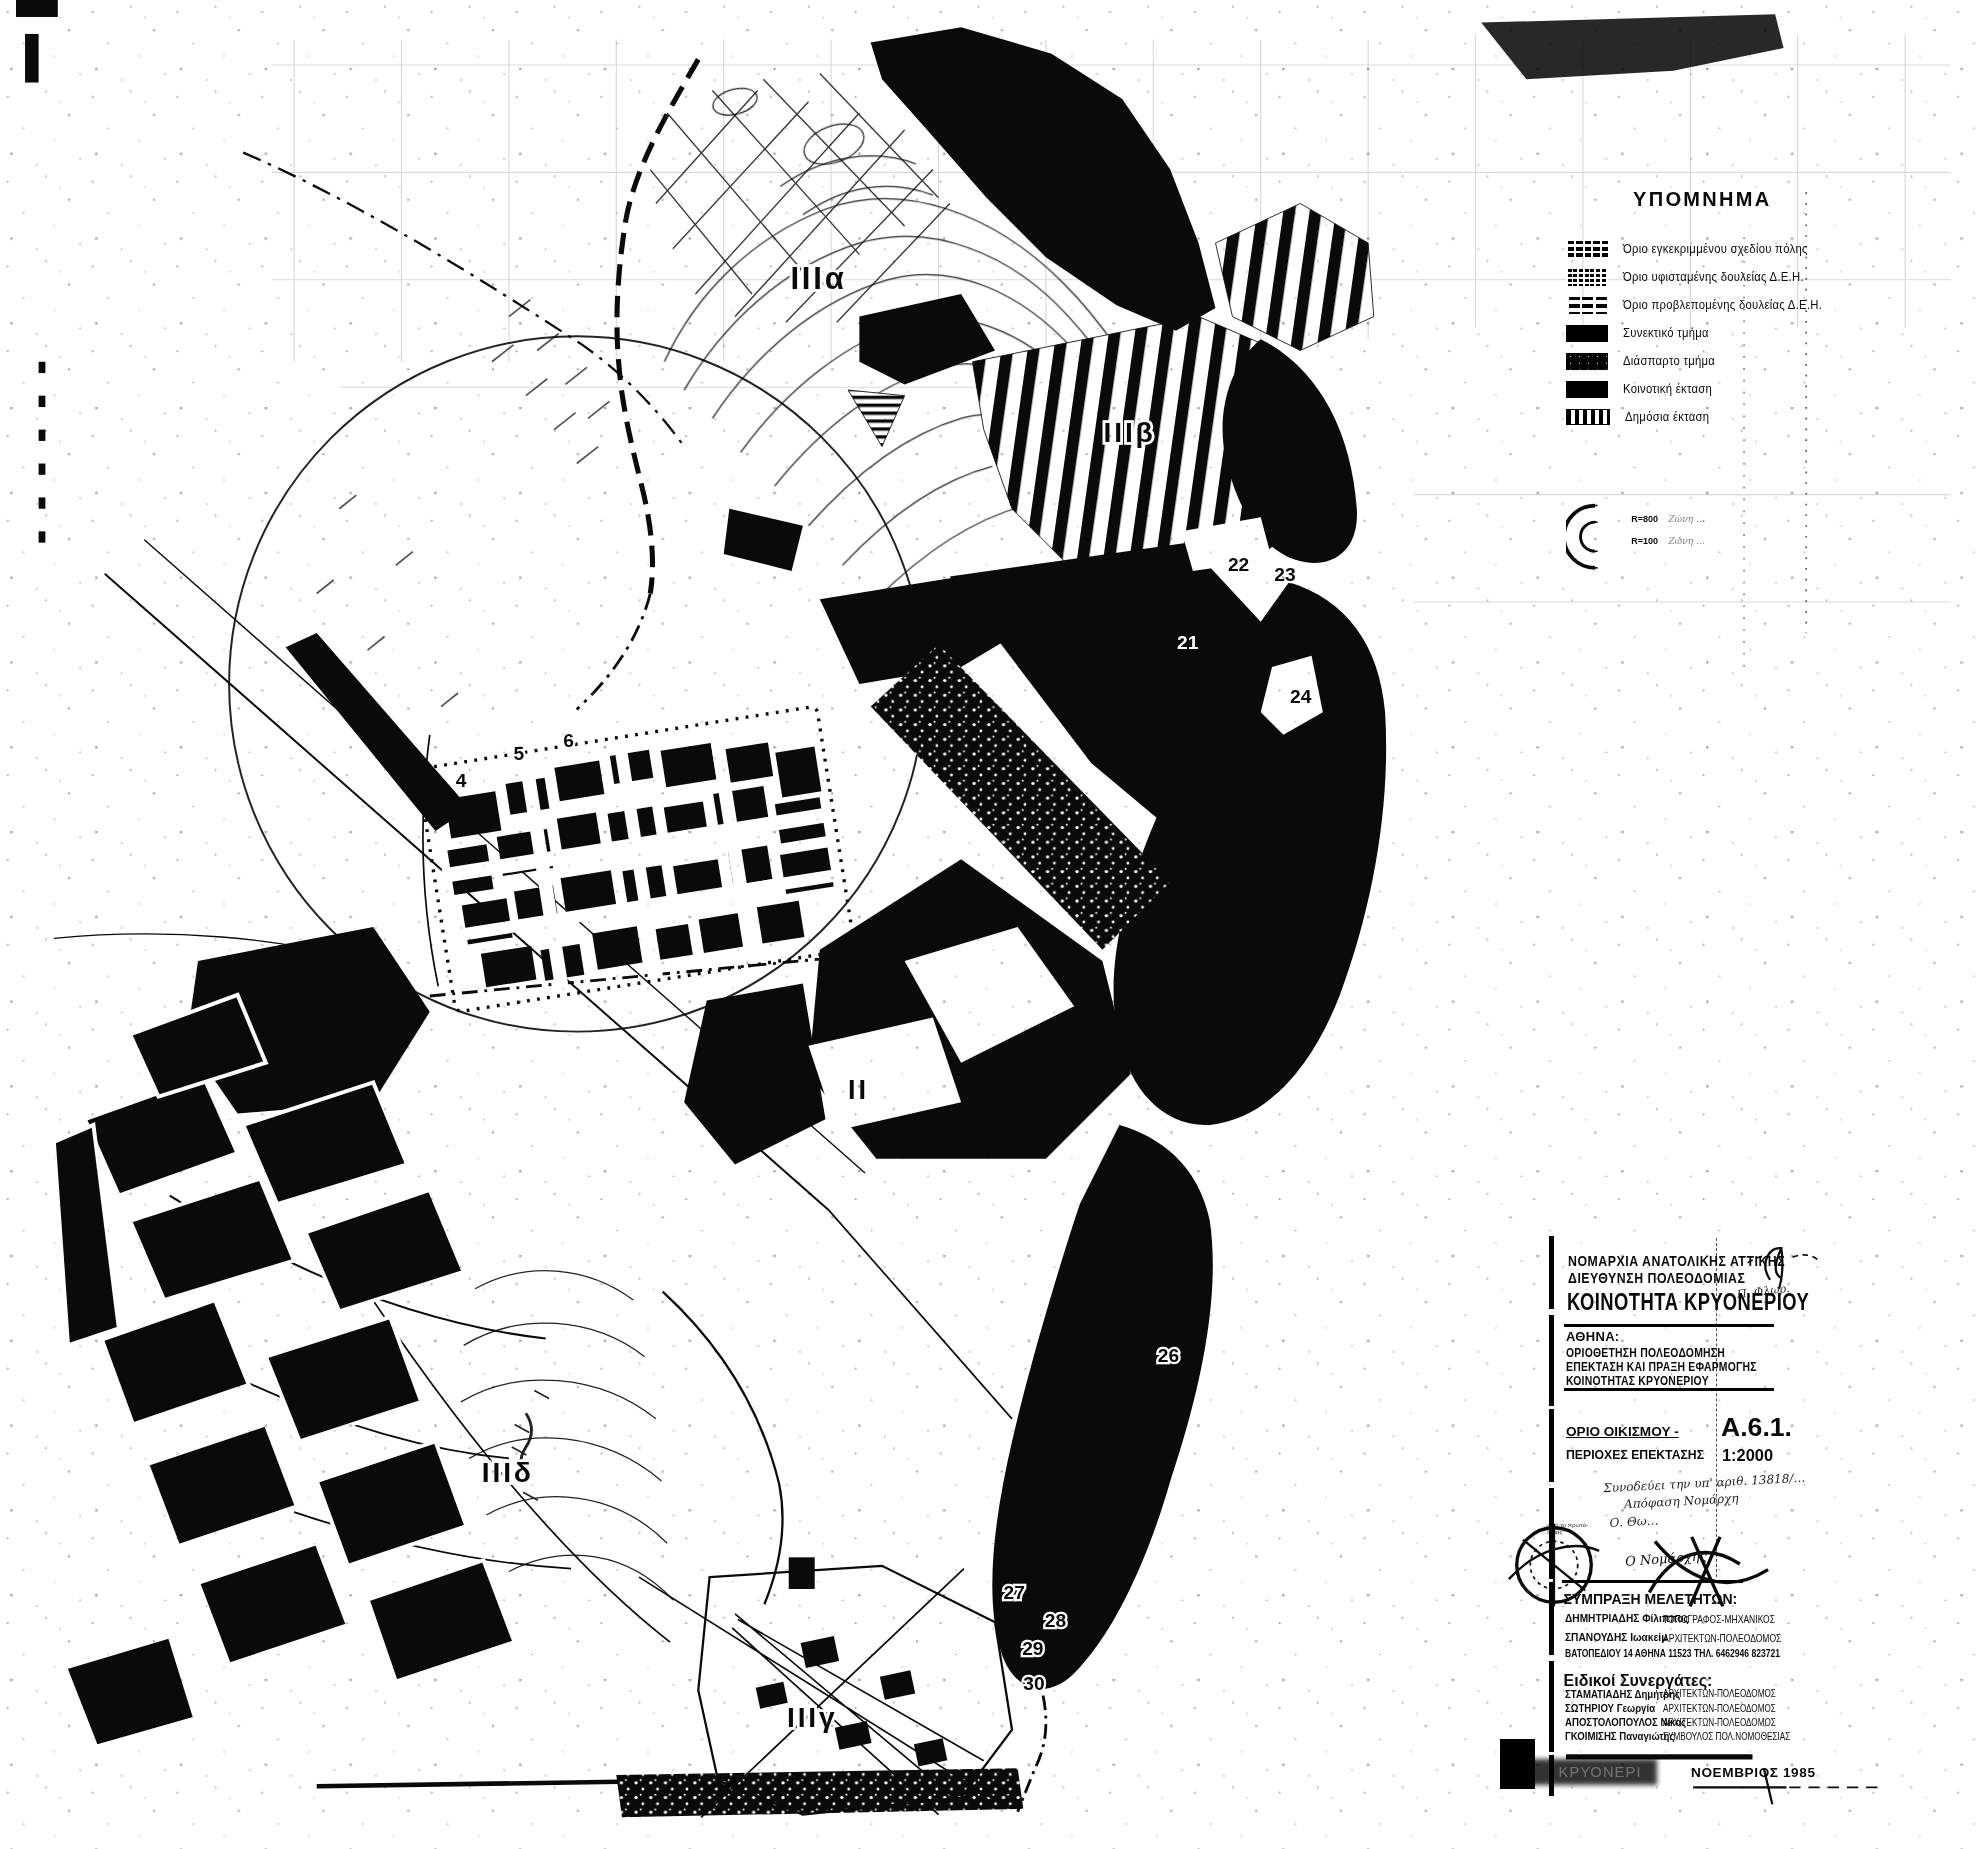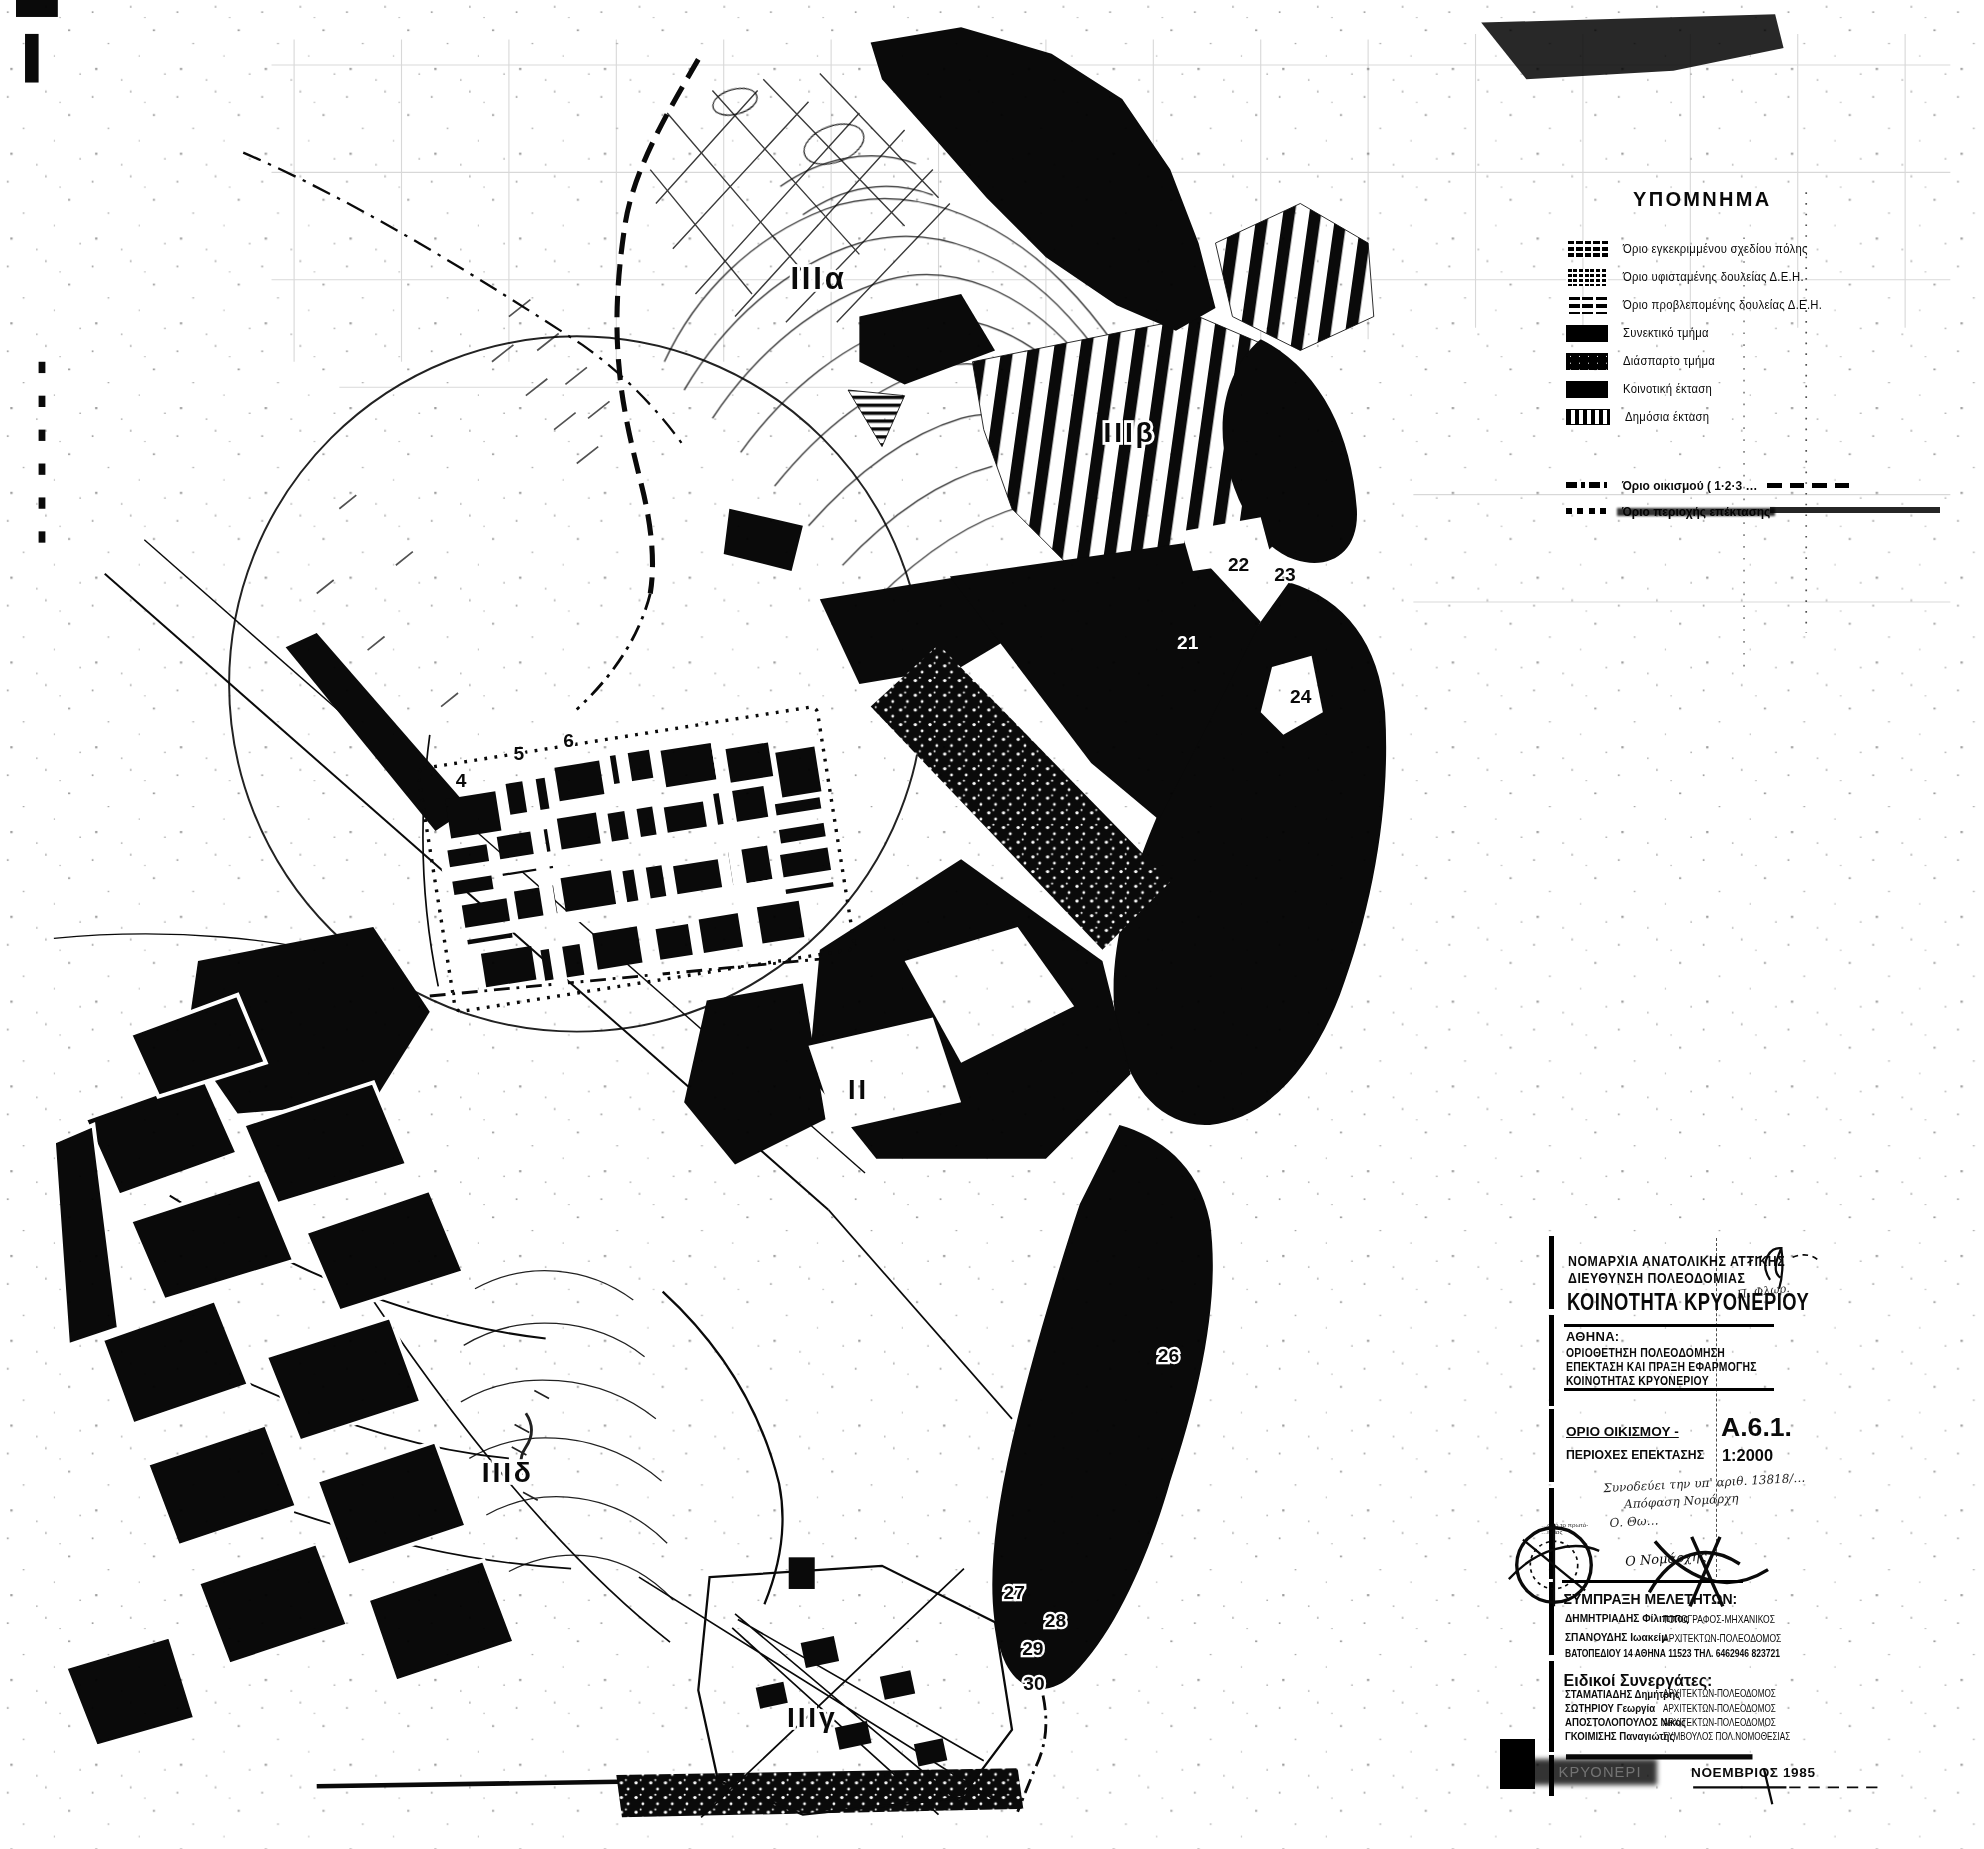--- a/index.html
+++ b/index.html
@@ -346,34 +346,38 @@
     <div class="lrow">
       <div class="sw sw-solid"></div>
       <div class="lrow-label">Κοινοτική έκταση</div>
     </div>
     <div class="lrow">
       <div class="sw sw-vstripes"></div>
       <div class="lrow-label">Δημόσια έκταση</div>
     </div>
   </div>
 
-
-  <div class="boundary-rows">
-    <div class="brow">
-      <div class="sw-line sw-dashdot"></div>
-      <div class="brow-label">Όριο οικισμού ( 1·2·3 …</div>
-      <div class="trail"></div>
-    </div>
-    <div class="brow">
-      <div class="sw-line sw-dots"></div>
-      <div class="brow-label">Όριο περιοχής επέκτασης</div>
-      <div class="smear"></div>
-      <div class="trail2"></div>
+  <div class="radius-block">
+    <svg width="54" height="79" viewBox="0 0 130 170">
+      <path d="M70,8 A62,62 0 1 0 70,158" fill="none" stroke="#0a0a0a" stroke-width="9"></path>
+      <path d="M70,48 A34,34 0 1 0 70,118" fill="none" stroke="#0a0a0a" stroke-width="7"></path>
+      <path d="M70,8 h6 M70,48 h6 M70,118 h6 M70,158 h6" stroke="#0a0a0a" stroke-width="4"></path>
+    </svg>
+    <div class="radius-labels">
+      <div class="radius-line">
+        <span>R=800</span>
+        <span class="zone-note">Ζώνη …</span>
+      </div>
+      <div class="radius-line">
+        <span>R=100</span>
+        <span class="zone-note">Ζώνη …</span>
+      </div>
     </div>
   </div>
+
 </div>
 
 <div class="abs tb">
   <div class="tb-border"></div>
   <div class="vdash"></div>
 
   <div class="t tb-agency" style="left:18px;top:13.6px;">ΝΟΜΑΡΧΙΑ ΑΝΑΤΟΛΙΚΗΣ ΑΤΤΙΚΗΣ</div>
   <div class="t tb-agency" style="left:18px;top:31px;">ΔΙΕΥΘΥΝΣΗ ΠΟΛΕΟΔΟΜΙΑΣ</div>
   <div class="t tb-community" style="left:17px;top:50px;">ΚΟΙΝΟΤΗΤΑ ΚΡΥΟΝΕΡΙΟΥ</div>
 

